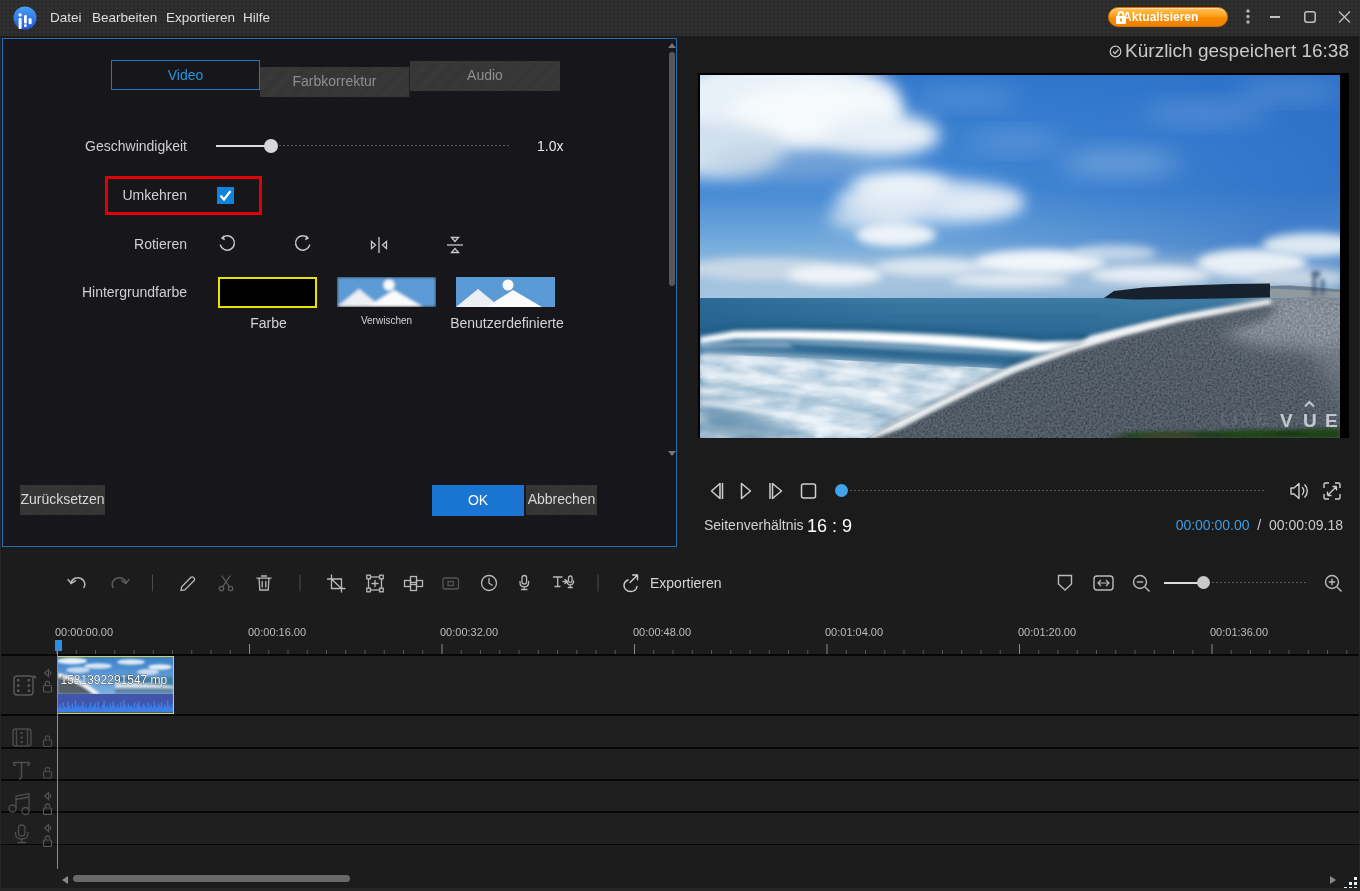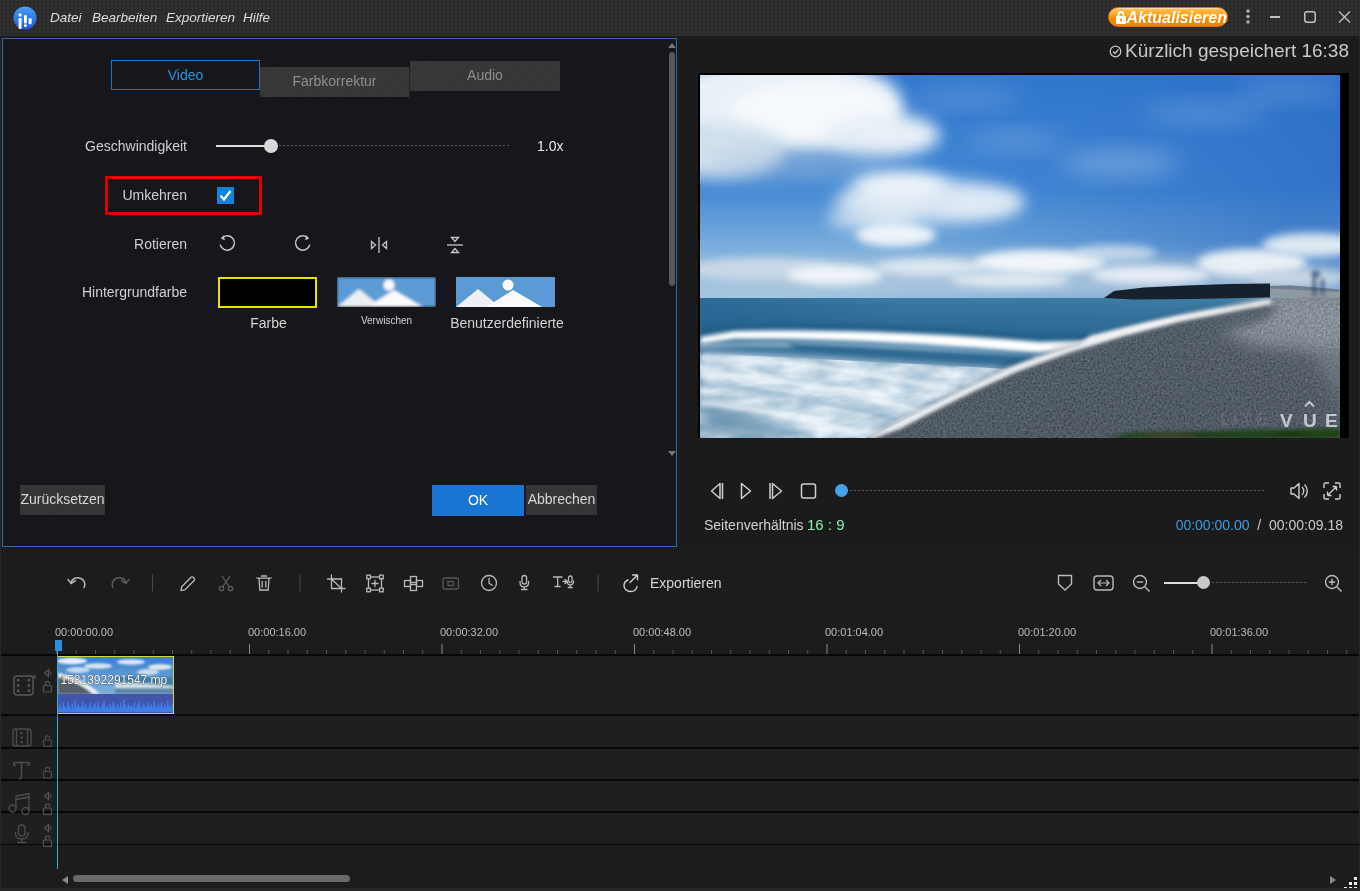--- a/index.html
+++ b/index.html
@@ -1,26 +1,26 @@
 <!DOCTYPE html>
 <html><head>
 <meta charset="utf-8">
 <style>
 *{margin:0;padding:0;box-sizing:border-box}
 html,body{width:1360px;height:891px;overflow:hidden;background:#1b1b1b;font-family:"Liberation Sans",sans-serif}
 .abs{position:absolute}
 #stage{position:relative;width:1360px;height:891px;overflow:hidden}
 
 #titlebar{left:0;top:0;width:1360px;height:36px;background:#2f2f2f;
-  background-image:radial-gradient(#262626 0.9px,transparent 1px);background-size:4px 4px;font-style:italic;}
+  background-image:radial-gradient(#262626 0.9px,transparent 1px);background-size:4px 4px;}
 #titlebar .menu{color:#dededc;font-size:13.5px;top:10px}
 #apptitle{width:100%;text-align:center;top:9px;color:#c9c9c9;font-size:14.5px;text-indent:8px}
 #updbtn{left:1108px;top:7px;width:120px;height:20px;border-radius:10px;
   background:linear-gradient(#ffc254,#fe9f19 45%,#f68a00 55%,#ef8300);border:1px solid #d86f00;
-  color:#fff;font-size:16px;font-weight:bold;text-align:right;line-height:19px;
+  color:#fff;font-size:12px;font-weight:bold;text-align:left;line-height:19px;
   box-shadow:inset 0 1px 1px rgba(255,255,255,.5)}
 
 #leftpanel{left:2px;top:38px;width:675px;height:509px;background:#17171b;border:1px solid #2a6cb4}
 .tab{width:150px;height:30px;font-size:14px;text-align:center;line-height:29px;float:left}
 .tab.inactive{background:#363636 repeating-linear-gradient(135deg,rgba(255,255,255,.02) 0 1px,rgba(0,0,0,.04) 1px 2px);color:#8f8f8f;border-right:1px solid #232323}
 .tab.active{background:#17171b;color:#2395e1;border:1px solid #2176c1}
 .lbl{color:#cfd0d2;font-size:14px;text-align:right;width:166px;left:18px}
 .dotline{background-image:repeating-linear-gradient(90deg,#5a5a5a 0 2px,transparent 2px 4px);height:1px}
 #okbtn{left:429px;top:446px;width:92px;height:31px;background:#1a74d2;color:#fff;font-size:14px;text-align:center;line-height:30px}
 .graybtn{background:#343434 repeating-linear-gradient(135deg,rgba(255,255,255,.02) 0 1px,rgba(0,0,0,.04) 1px 2px);color:#d7d7d7;font-size:14px;text-align:center;line-height:29px;height:30px}
@@ -334,21 +334,21 @@
     <div class="abs" style="left:157px;top:448px;width:13px;height:13px;border-radius:7px;background:#42a4e8"></div>
     <svg class="abs" style="left:610px;top:444px" width="22" height="22" viewBox="0 0 22 22">
       <path d="M3 8 H6 L11 3.5 V18.5 L6 14 H3 Z" fill="none" stroke="#cfcfcf" stroke-width="1.4" stroke-linejoin="round"></path>
       <path d="M14 7 A5.5 5.5 0 0 1 14 15 M16.5 4.5 A9 9 0 0 1 16.5 17.5" fill="none" stroke="#cfcfcf" stroke-width="1.4"></path>
     </svg>
     <svg class="abs" style="left:644px;top:445px" width="20" height="20" viewBox="0 0 20 20">
       <path d="M7 2 H3.5 A1.5 1.5 0 0 0 2 3.5 V7 M13 2 H16.5 A1.5 1.5 0 0 1 18 3.5 V7 M7 18 H3.5 A1.5 1.5 0 0 1 2 16.5 V13 M13 18 H16.5 A1.5 1.5 0 0 0 18 16.5 V13" fill="none" stroke="#cfcfcf" stroke-width="1.4"></path>
       <path d="M5.5 14.5 L14.5 5.5 M14.5 5.5 H10.5 M14.5 5.5 V9.5 M5.5 14.5 H9.5 M5.5 14.5 V10.5" fill="none" stroke="#cfcfcf" stroke-width="1.3"></path>
     </svg>
     <div class="abs" style="left:26px;top:481px;color:#d2d2d2;font-size:14px;white-space:nowrap">Seitenverhältnis</div>
-    <div class="abs" style="left:129px;top:480px;color:#86efac;font-size:15px;white-space:nowrap">16 : 9</div>
+    <div class="abs" style="left:129px;top:480px;color:#ffffff;font-size:18px;white-space:nowrap">16 : 9</div>
     <div class="abs" style="right:17px;top:481px;white-space:nowrap;font-size:14px">
       <span style="color:#3d9be0">00:00:00.00</span><span style="color:#c9c9c9"> &nbsp;/&nbsp; 00:00:09.18</span>
     </div>
   </div>
 
   <div class="abs" id="timeline">
 
     <svg class="abs" style="left:0;top:24px" width="740" height="22" viewBox="0 0 740 22">
       <g fill="none" stroke="#b9b9b9" stroke-width="1.5" stroke-linecap="round">
         <path d="M71 11 C72 6.5 77 4.5 81 6.5 C84.5 8.3 85.8 12 84 15.5"></path>

